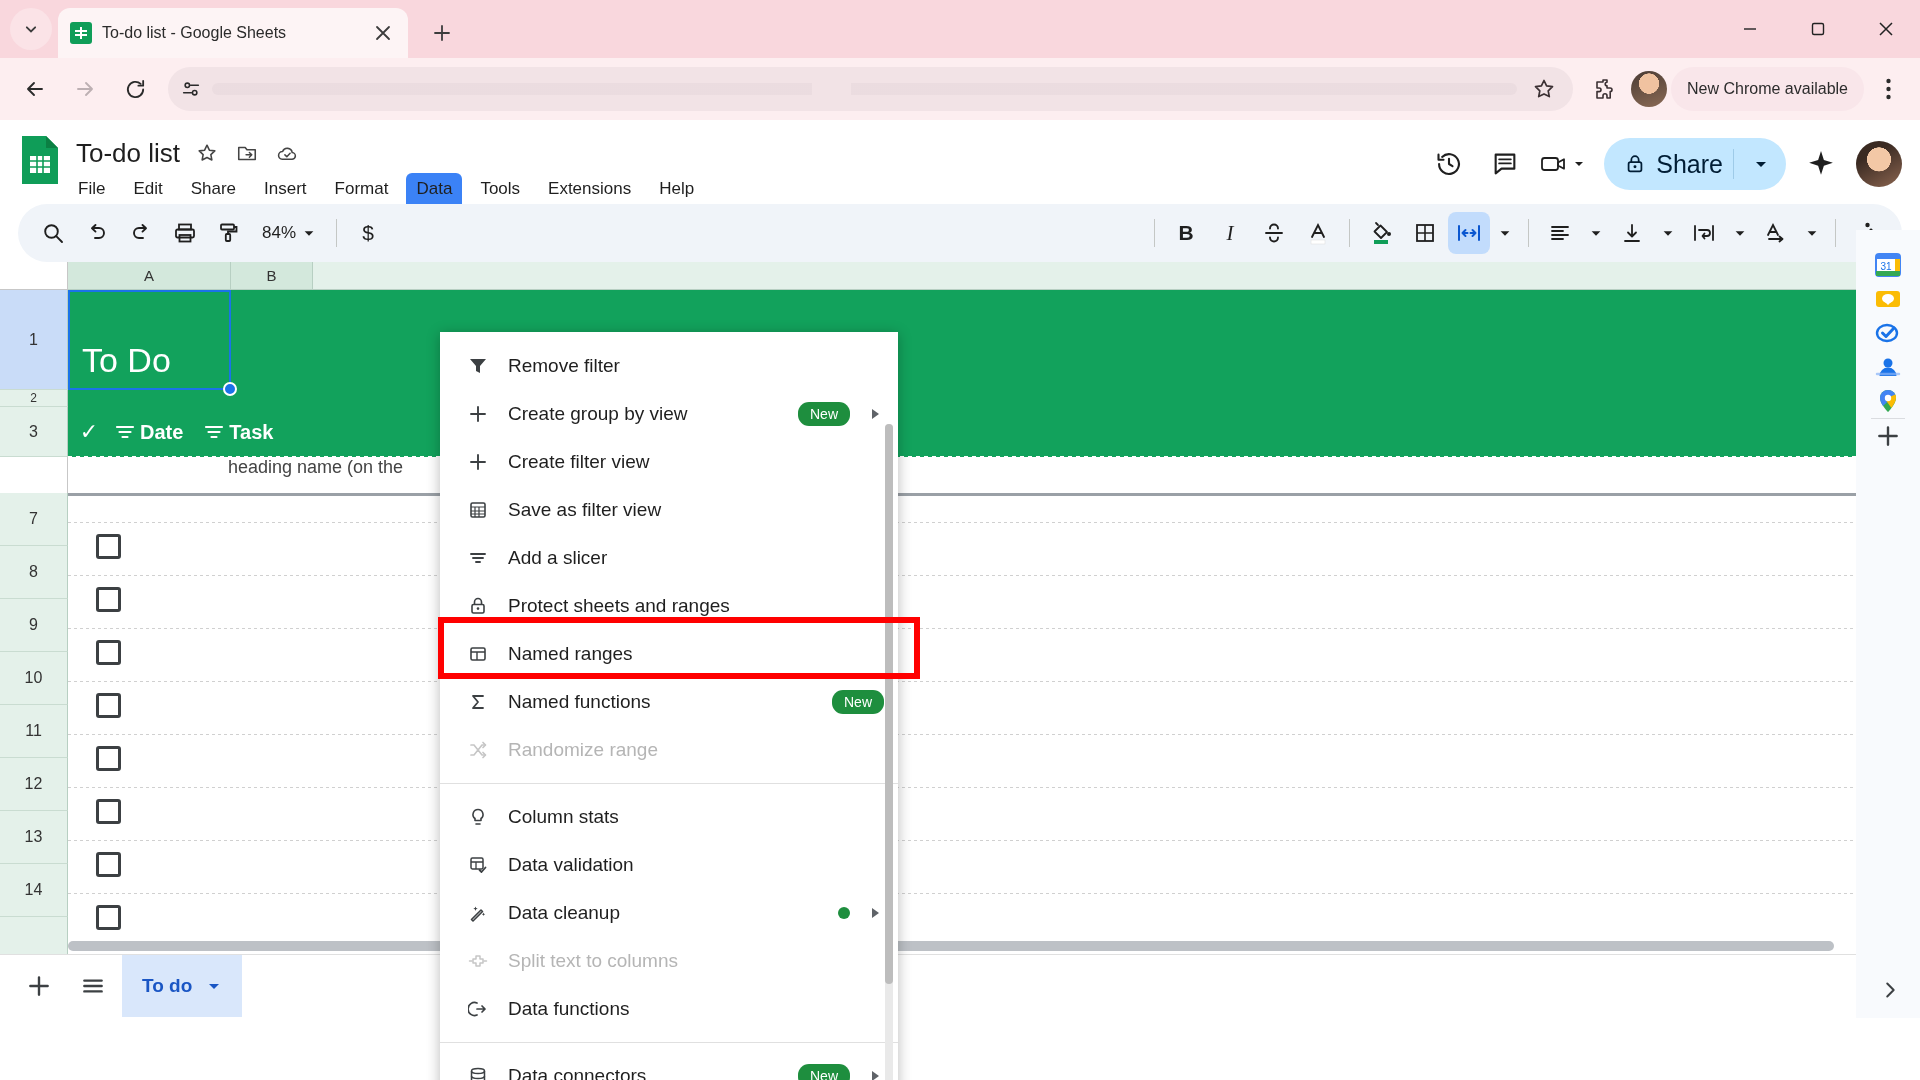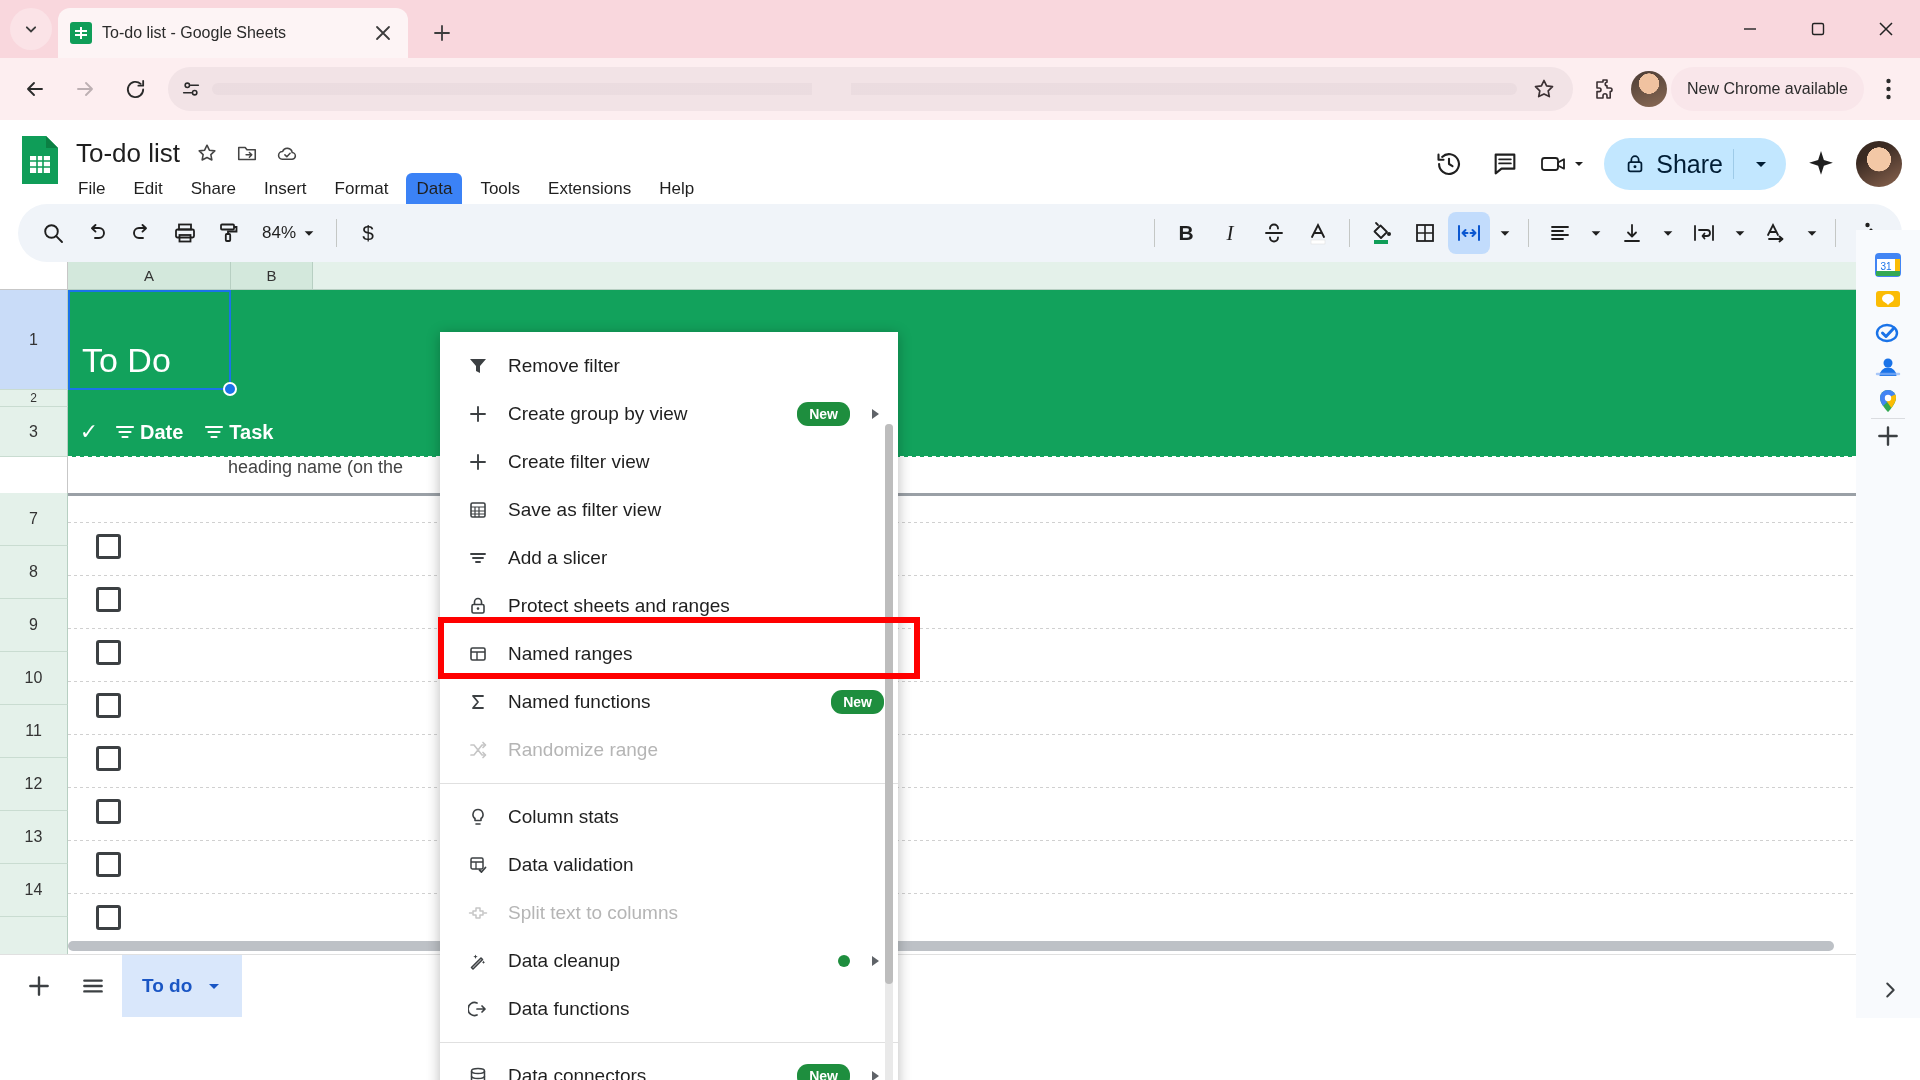--- a/index.html
+++ b/index.html
@@ -161,21 +161,21 @@
   .menu-pop {
     position: absolute; left: 440px; top: 212px; width: 458px; height: 830px;
     background: #fff; border-radius: 0 0 8px 8px; box-shadow: 0 2px 14px rgba(0,0,0,.28);
     z-index: 20; padding: 10px 0; overflow: hidden;
   }
   .mi { height: 48px; display: flex; align-items: center; padding: 0 14px 0 26px; gap: 18px; position: relative; }
   .mi-icon { width: 24px; height: 24px; display: flex; align-items: center; justify-content: center; flex: 0 0 auto; color: #3c4043; }
   .mi-label { font-size: 19px; color: #1f1f1f; flex: 1; white-space: nowrap; }
   .mi.disabled .mi-label { color: #b5b5b5; }
   .mi.disabled .mi-icon { color: #c6c6c6; }
-  .badge-new { background: #1e8e3e; color: #fff; font-size: 14px; font-weight: bold;
+  .badge-new { background: #1e8e3e; color: #fff; font-size: 14px; font-weight: normal;
                padding: 4px 12px; border-radius: 11px; flex: 0 0 auto; }
   .mi-arrow { width: 16px; display: flex; align-items: center; justify-content: center; flex: 0 0 auto; color: #5f6368; }
   .dot-green { width: 12px; height: 12px; border-radius: 50%; background: #1e8e3e; flex: 0 0 auto; }
   .mi-sep { height: 1px; background: #e0e0e0; margin: 9px 0; }
   .menu-scroll { position: absolute; right: 5px; top: 92px; width: 8px; height: 700px; background: #e9e9e9; border-radius: 4px;}
   .menu-scroll-thumb { position: absolute; left: 0; top: 0; width: 8px; height: 560px; border-radius: 4px; background: #bdbdbd; }
 
   .highlight-box { position: absolute; left: 438px; top: 497px; width: 482px; height: 62px;
                    border: 6px solid #ff0000; z-index: 30; pointer-events: none; }
 
@@ -775,46 +775,46 @@
       <span class="mi-icon">
         <svg width="20" height="20" viewBox="0 0 20 20">
             <rect x="3" y="3" width="12" height="11" rx="1.4" fill="none" stroke="#3c4043" stroke-width="1.5"></rect>
             <path d="M3 7h12M8 7v7" stroke="#3c4043" stroke-width="1.3"></path>
             <path d="M11.5 15l2 2 4-4.5" fill="none" stroke="#3c4043" stroke-width="1.8" stroke-linecap="round" stroke-linejoin="round"></path>
           </svg>
       </span>
       <span class="mi-label">Data validation</span>
     </div>
 
-    <div class="mi disabled">
-      <span class="mi-icon">
-        <svg width="20" height="20" viewBox="0 0 20 20">
-            <path d="M8 5h4v3h3v4h-3v3H8v-3H5V8h3z" fill="none" stroke="#c6c6c6" stroke-width="1.5" stroke-linejoin="round"></path>
-            <path d="M1.5 10h2.5M16 10h2.5" stroke="#c6c6c6" stroke-width="1.5" stroke-linecap="round"></path>
-          </svg>
-      </span>
-      <span class="mi-label">Split text to columns</span>
-    </div>
-
     <div class="mi">
       <span class="mi-icon">
         <svg width="20" height="20" viewBox="0 0 20 20">
             <path d="M3.5 16.5L13 7l1.5 1.5L5 18z" fill="none" stroke="#3c4043" stroke-width="1.6" stroke-linejoin="round"></path>
             <path d="M13 7l1.5-1.5M7.5 3.5l.6 1.6 1.6.6-1.6.6-.6 1.6-.6-1.6L5.3 5.7l1.6-.6zM15.5 9.5l.5 1.2 1.2.5-1.2.5-.5 1.2-.5-1.2-1.2-.5 1.2-.5z" fill="#3c4043" stroke="none"></path>
           </svg>
       </span>
       <span class="mi-label">Data cleanup</span>
       <span class="dot-green"></span>
       <span class="mi-arrow">
         <svg width="10" height="12" viewBox="0 0 10 12">
             <path d="M1 1l7 5-7 5z" fill="#5f6368"></path>
           </svg>
       </span>
     </div>
 
+    <div class="mi disabled">
+      <span class="mi-icon">
+        <svg width="20" height="20" viewBox="0 0 20 20">
+            <path d="M8 5h4v3h3v4h-3v3H8v-3H5V8h3z" fill="none" stroke="#c6c6c6" stroke-width="1.5" stroke-linejoin="round"></path>
+            <path d="M1.5 10h2.5M16 10h2.5" stroke="#c6c6c6" stroke-width="1.5" stroke-linecap="round"></path>
+          </svg>
+      </span>
+      <span class="mi-label">Split text to columns</span>
+    </div>
+
     <div class="mi">
       <span class="mi-icon">
         <svg width="20" height="20" viewBox="0 0 20 20">
             <path d="M9 4A6.5 6.5 0 1 0 9 16" fill="none" stroke="#3c4043" stroke-width="1.7" stroke-linecap="round"></path>
             <path d="M9 10h8M14 7l3 3-3 3" fill="none" stroke="#3c4043" stroke-width="1.7" stroke-linecap="round" stroke-linejoin="round"></path>
           </svg>
       </span>
       <span class="mi-label">Data functions</span>
     </div>
 

